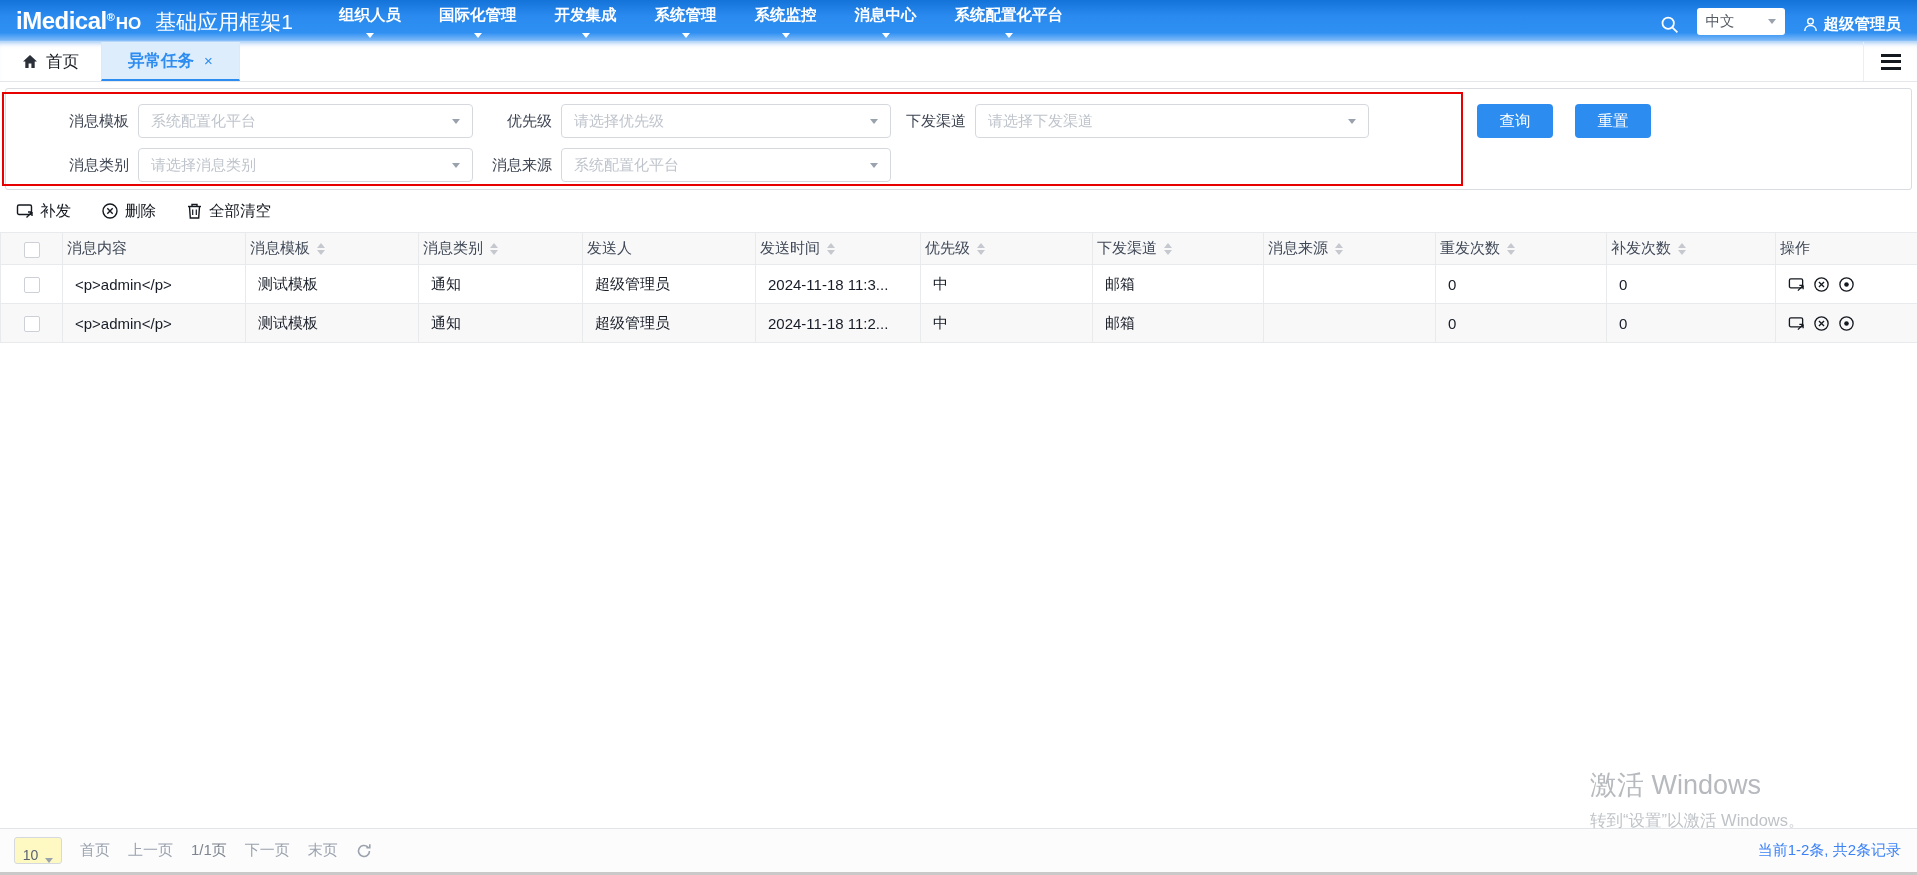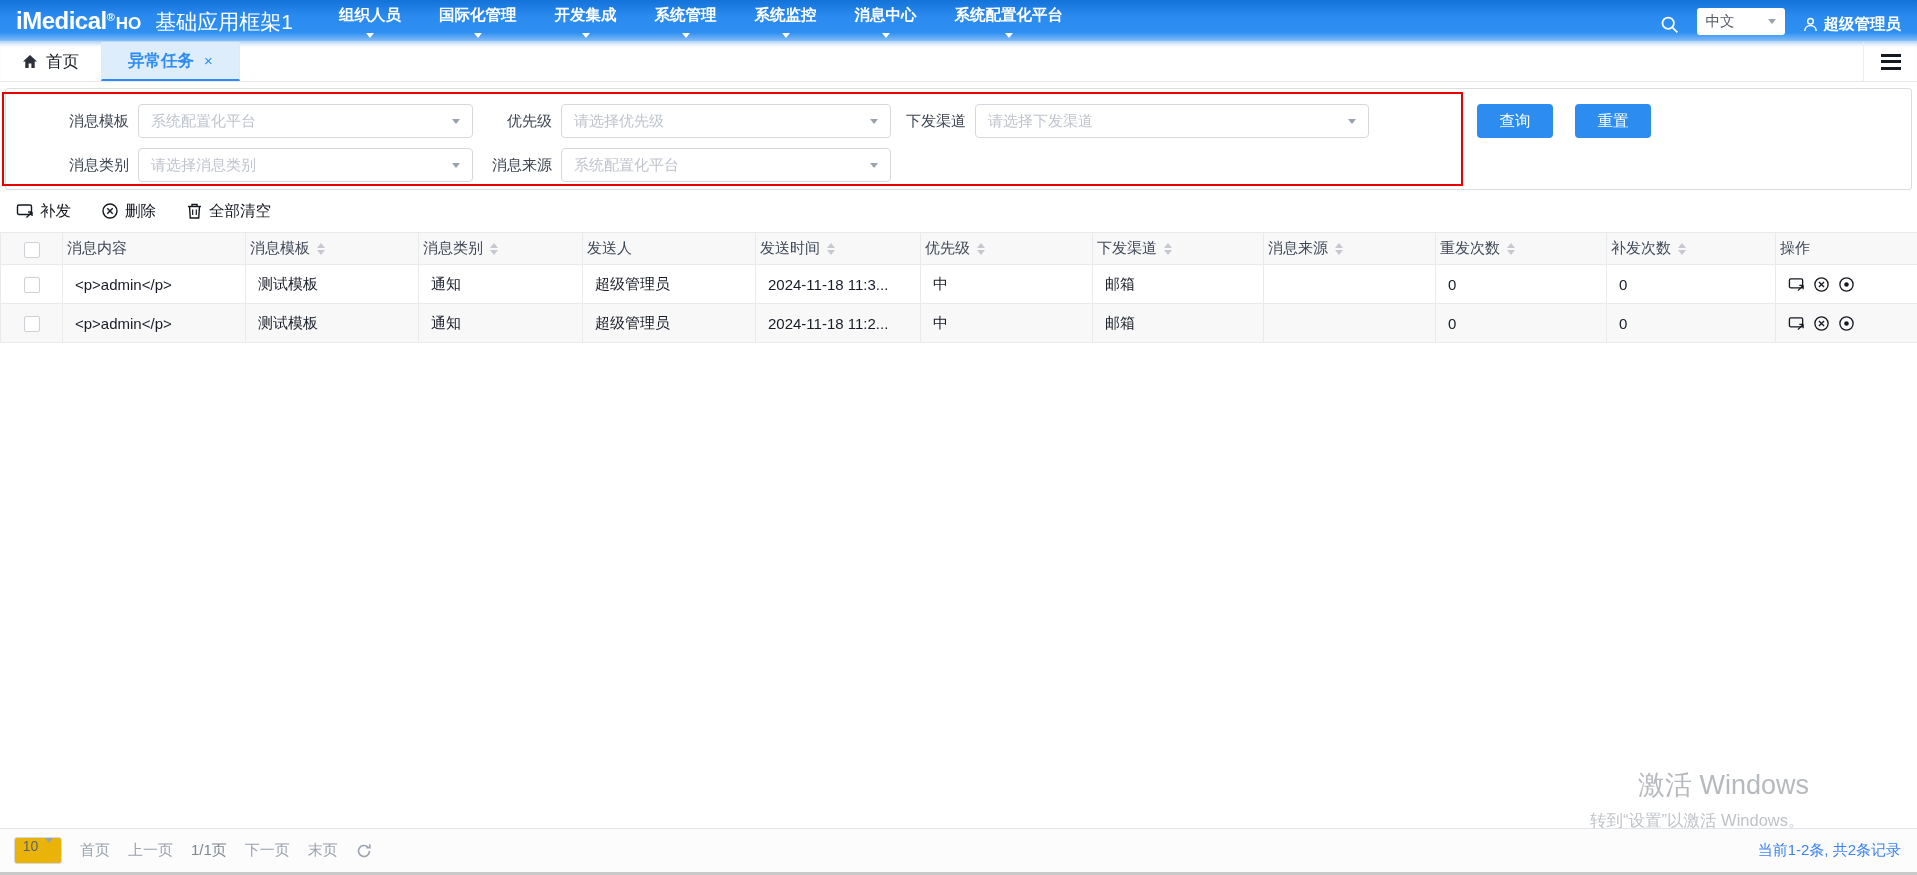--- a/index.html
+++ b/index.html
@@ -74,31 +74,31 @@
   .sort .up { width:0; height:0; border-left:4px solid transparent; border-right:4px solid transparent; border-bottom:5px solid #c5c8ce; }
   .sort .dn { width:0; height:0; border-left:4px solid transparent; border-right:4px solid transparent; border-top:5px solid #c5c8ce; }
   .row-actions { display:flex; align-items:center; gap:8px; }
   .row-actions svg { cursor:pointer; }
 
   .spacer { flex:1 1 auto; background:#fff; }
 
   
   .pagination { height:44px; flex:0 0 44px; border-top:1px solid #e1e4e9; background:#fcfcfd;
     display:flex; align-items:center; gap:18px; padding:0 10px 0 14px; font-size:15px; color:#9aa2ad; }
-  .page-size { width:48px; height:27px; border:1px solid #d5d9de; border-radius:3px; background:#eab308;
-    display:flex; align-items:flex-start; justify-content:center; gap:7px; color:#5a6370; font-size:14px; cursor:pointer; }
+  .page-size { width:48px; height:27px; border:1px solid #d5d9de; border-radius:3px; background:#fef9c3;
+    display:flex; align-items:flex-end; justify-content:center; gap:7px; color:#5a6370; font-size:14px; cursor:pointer; }
   .pg-item { cursor:pointer; white-space:nowrap; }
   .pg-info { color:#7c848e; }
   .pg-summary { margin-left:auto; color:#3b82f6; padding-right:6px; white-space:nowrap; }
 
   .window-edge { height:3px; flex:0 0 3px; background:#c9c9c9; }
 
   
   .watermark { position:absolute; left:1590px; top:767px; z-index:2; pointer-events:none; }
-  .watermark .l1 { font-size:27px; color:#b6b9bd;margin-left:48px; }
+  .watermark .l1 { font-size:27px; color:#b6b9bd; }
   .watermark .l2 { font-size:16.5px; color:#bfc3c7; margin-top:7px; }
 
   svg { display:block; }
 </style>
 </head>
 <body>
 
 <div class="topbar">
   <div class="logo">
     <span class="brand">iMedical</span>

